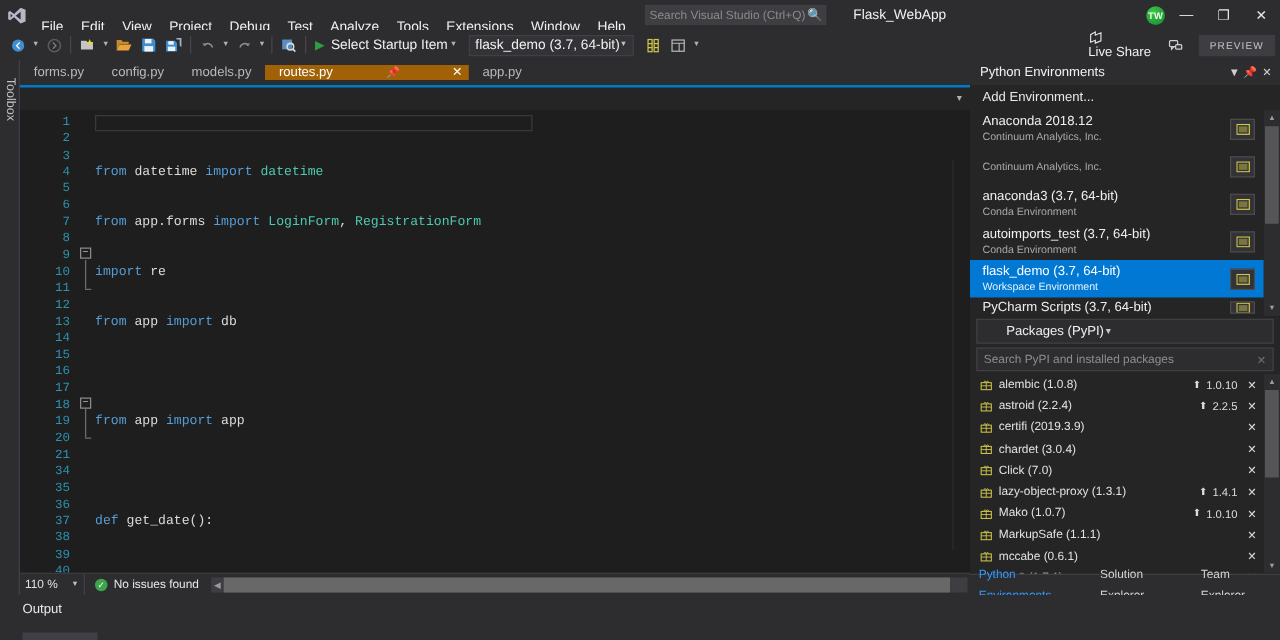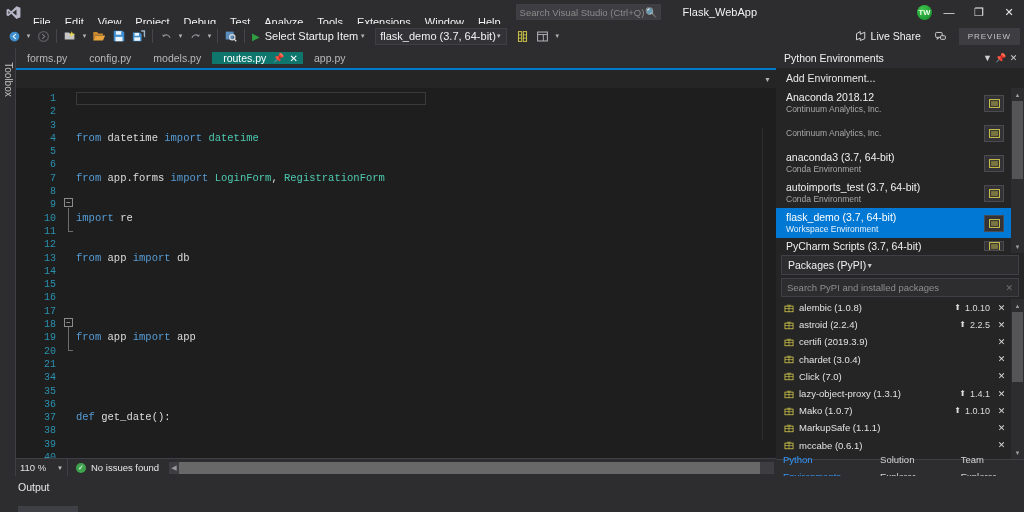--- a/index.html
+++ b/index.html
@@ -80,20 +80,21 @@
     padding: 0 4px; margin-left: 6px; justify-content: space-between;
   }
   .tb-dd .cv { color: #c0c0c0; font-size: 6px; }
   .toolbar-right {
     position: absolute; right: 4px; top: 0; height: 24px;
     display: flex; align-items: center;
   }
   .liveshare {
     display: flex; align-items: flex-start; color: #f1f1f1; font-size: 10.5px;
     margin-right: 10px;
+    flex-direction: column;
   }
   .liveshare svg { margin-right: 4px; }
   .preview-badge {
     background: #3e3e42; color: #c4c4c4; font-size: 8px; letter-spacing: .9px;
     padding: 4px 9px; margin-left: 8px;
   }
 
   
   .toolbox-rail {
     position: absolute; left: 0; top: 48px; width: 16px; height: 428px;
@@ -113,21 +114,21 @@
   }
   .tabstrip {
     height: 20px; background: #2d2d30; display: flex; align-items: center;
     flex: 0 0 20px;
   }
   .tab {
     display: flex; align-items: center; padding: 0 11px; color: #b8b8b8;
     font-size: 10.5px; white-space: nowrap;
   }
   .tab.active {
-    background: #0f766e; color: #ffffff; padding-right: 5px;
+    background: #a16207; color: #ffffff; padding-right: 5px; gap: 36px;
   }
   .tab .pin, .tab .x {
     font-size: 9px; margin-left: 7px; color: #ffffff;
   }
   .tab .x { font-size: 10px; margin-left: 5px; }
 
   .navbar-row {
     height: 18px; background: #252526; border-top: 2px solid #007acc;
     display: flex; align-items: center; justify-content: flex-end;
     padding-right: 5px; flex: 0 0 20px;
@@ -252,21 +253,21 @@
   }
   .env-scroll .sthumb {
     position: absolute; top: 13px; left: 1px; width: 11px; height: 78px;
     background: #555558;
   }
   .env-scroll .sarrow.bot { position: absolute; bottom: 0; left: 0; width: 13px; }
 
   .pkg-select {
     height: 20px; flex: 0 0 20px; margin: 2px 5px 0 5px; background: #2d2d30;
     border: 1px solid #3f3f46; display: flex; align-items: center;
-    justify-content: flex-start; padding: 0 6px;
+    justify-content: flex-start; padding: 0 23px;
   }
   .pkg-select span.lbl { color: #f0f0f0; font-size: 10.5px; }
   .pkg-select .cv { color: #c8c8c8; font-size: 7px; }
   .pkg-search {
     height: 19px; flex: 0 0 19px; margin: 3px 5px 2px 5px; background: #2d2d30;
     border: 1px solid #3f3f46; display: flex; align-items: center;
     justify-content: space-between; padding: 0 5px;
   }
   .pkg-search input {
     background: transparent; border: none; outline: none; color: #d0d0d0;

